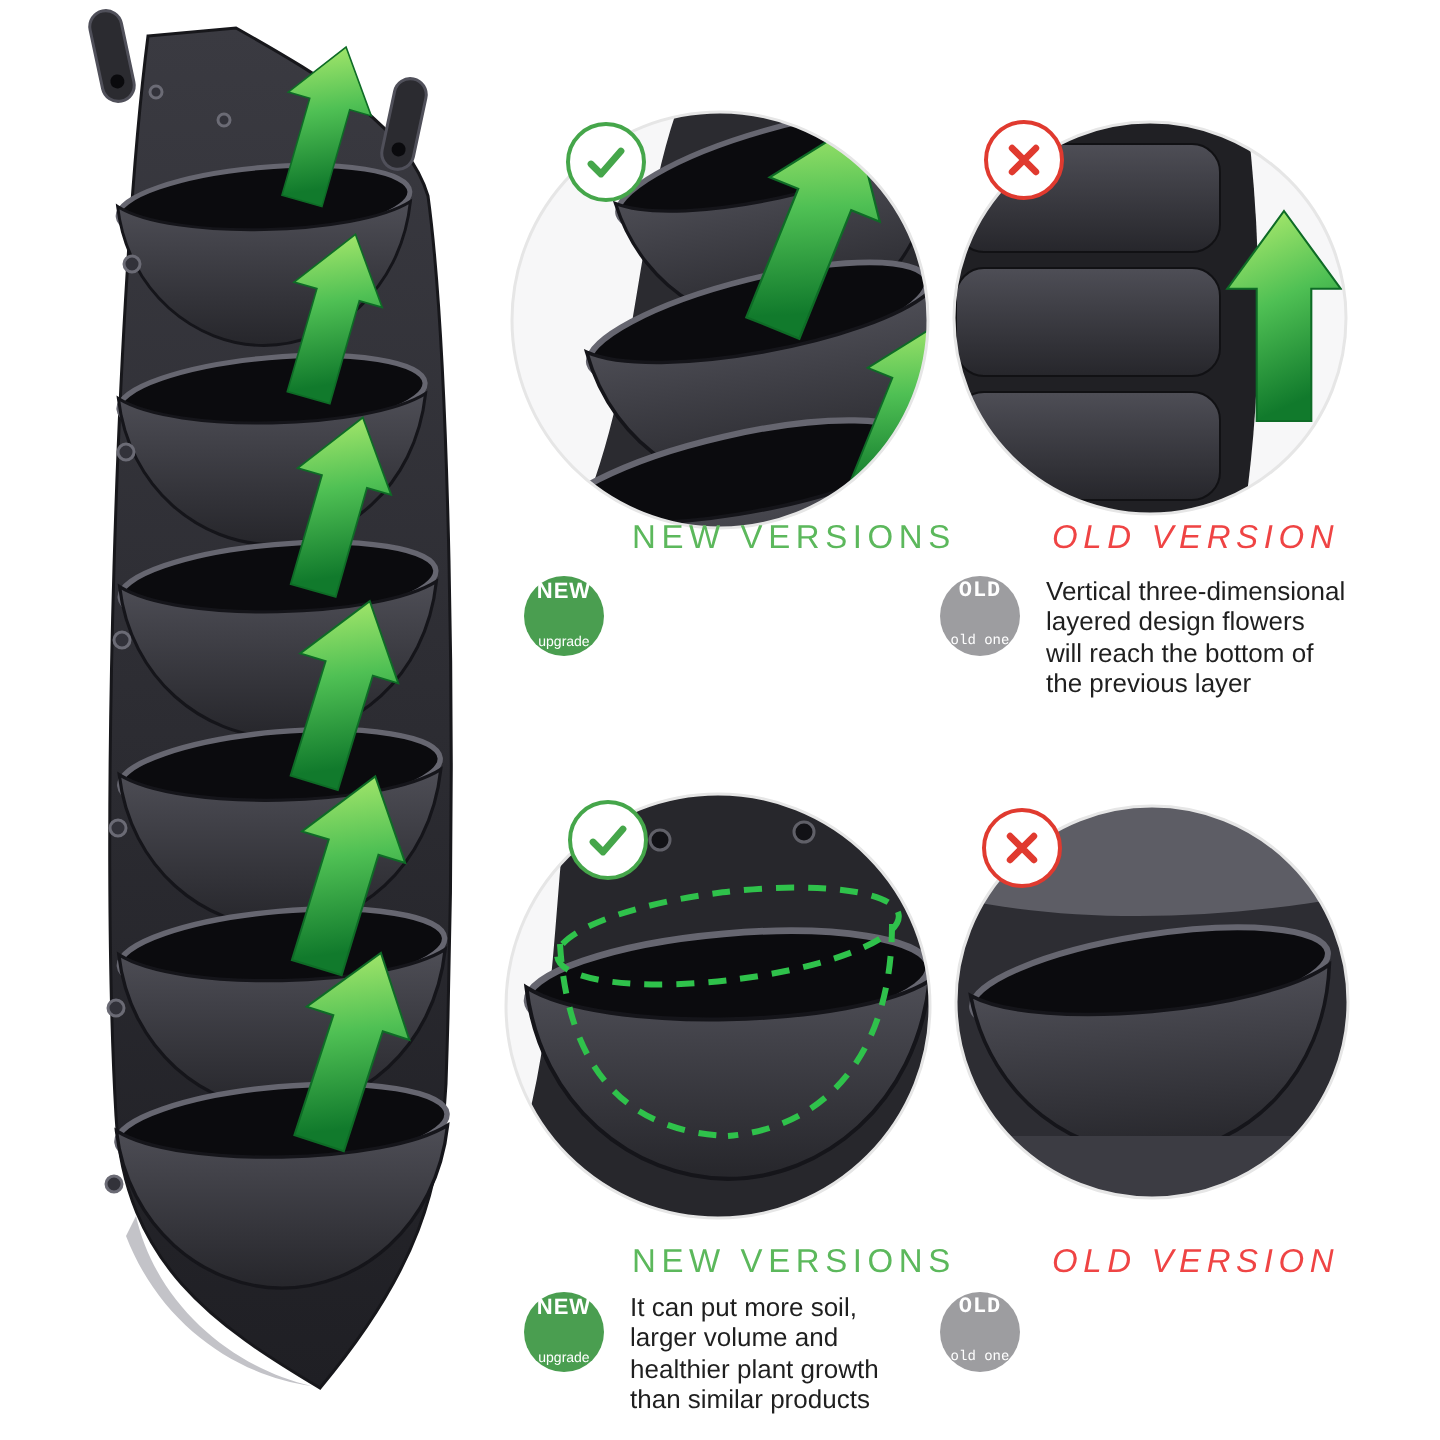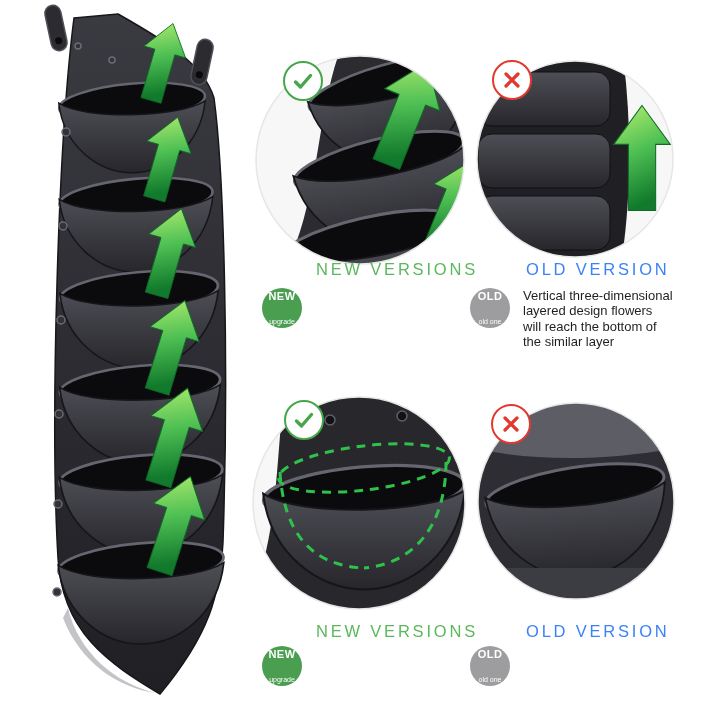--- a/index.html
+++ b/index.html
@@ -6,28 +6,28 @@
   .stage{
     position:relative;width:720px;height:720px;background:#ffffff;overflow:hidden;
     font-family:"Liberation Sans", sans-serif;
   }
   .abs{position:absolute;}
   .photo{position:absolute;}
   .heading{
     position:absolute;font-size:16.5px;letter-spacing:2.8px;font-weight:500;white-space:nowrap;
   }
   .heading.green{color:#5cb85c;}
-  .heading.gray{color:#3b82f6;}
+  .heading.gray{color:#ef4444;font-style:italic;}
   .text-block{position:absolute;display:flex;align-items:flex-start;gap:13px;}
   .badge{
     width:40px;height:40px;border-radius:50%;flex:0 0 40px;color:#fff;
     display:flex;flex-direction:column;align-items:center;justify-content:center;line-height:1;gap:14px;
   }
   .badge.green{background:#4a9e50;}
-  .badge.gray{background:#9d9da0;}
+  .badge.gray{background:#9d9da0;font-family:Liberation Mono, monospace;}
   .badge .l1{font-size:11px;font-weight:bold;letter-spacing:.5px;}
   .badge .l2{font-size:7px;margin-top:2px;}
   .desc{margin:0;font-size:13px;line-height:1.18;color:#1f1f1f;}
   .mark{
     position:absolute;width:40px;height:40px;border-radius:50%;background:#ffffff;
     display:flex;align-items:center;justify-content:center;box-sizing:border-box;
   }
   .mark.check{border:2.5px solid #45a64a;}
   .mark.cross{border:2.5px solid #e03a2f;}
 </style>
@@ -161,21 +161,21 @@
       <span class="l1">NEW</span>
       <span class="l2">upgrade</span>
     </div>
   </div>
 
   <div class="text-block" style="left:470px;top:288px;">
     <div class="badge gray">
       <span class="l1">OLD</span>
       <span class="l2">old one</span>
     </div>
-    <p class="desc" style="width:150px;">Vertical three-dimensional layered design flowers will reach the bottom of the similar layer</p>
+    <p class="desc" style="width:150px;">Vertical three-dimensional layered design flowers will reach the bottom of the previous layer</p>
   </div>
 
   <div class="photo" style="left:252px;top:396px;width:214px;height:214px;">
     <svg width="214" height="214" viewBox="0 0 214 214">
       <clipPath id="clipBL">
           <circle cx="107" cy="107" r="106"></circle>
         </clipPath>
       <g clip-path="url(#clipBL)">
         <rect width="214" height="214" fill="#f7f7f8"></rect>
         <path d="M34,-12 H226 V226 H-12 C30,150 22,58 34,-12 Z" fill="#27272c"></path>
@@ -218,20 +218,21 @@
   </div>
 
   <div class="heading green" style="left:316px;top:622px;">NEW VERSIONS</div>
   <div class="heading gray" style="left:526px;top:622px;">OLD VERSION</div>
 
   <div class="text-block" style="left:262px;top:646px;">
     <div class="badge green">
       <span class="l1">NEW</span>
       <span class="l2">upgrade</span>
     </div>
+    <p class="desc" style="width:140px;">It can put more soil, larger volume and healthier plant growth than similar products</p>
   </div>
 
   <div class="text-block" style="left:470px;top:646px;">
     <div class="badge gray">
       <span class="l1">OLD</span>
       <span class="l2">old one</span>
     </div>
   </div>
 
 </div>

